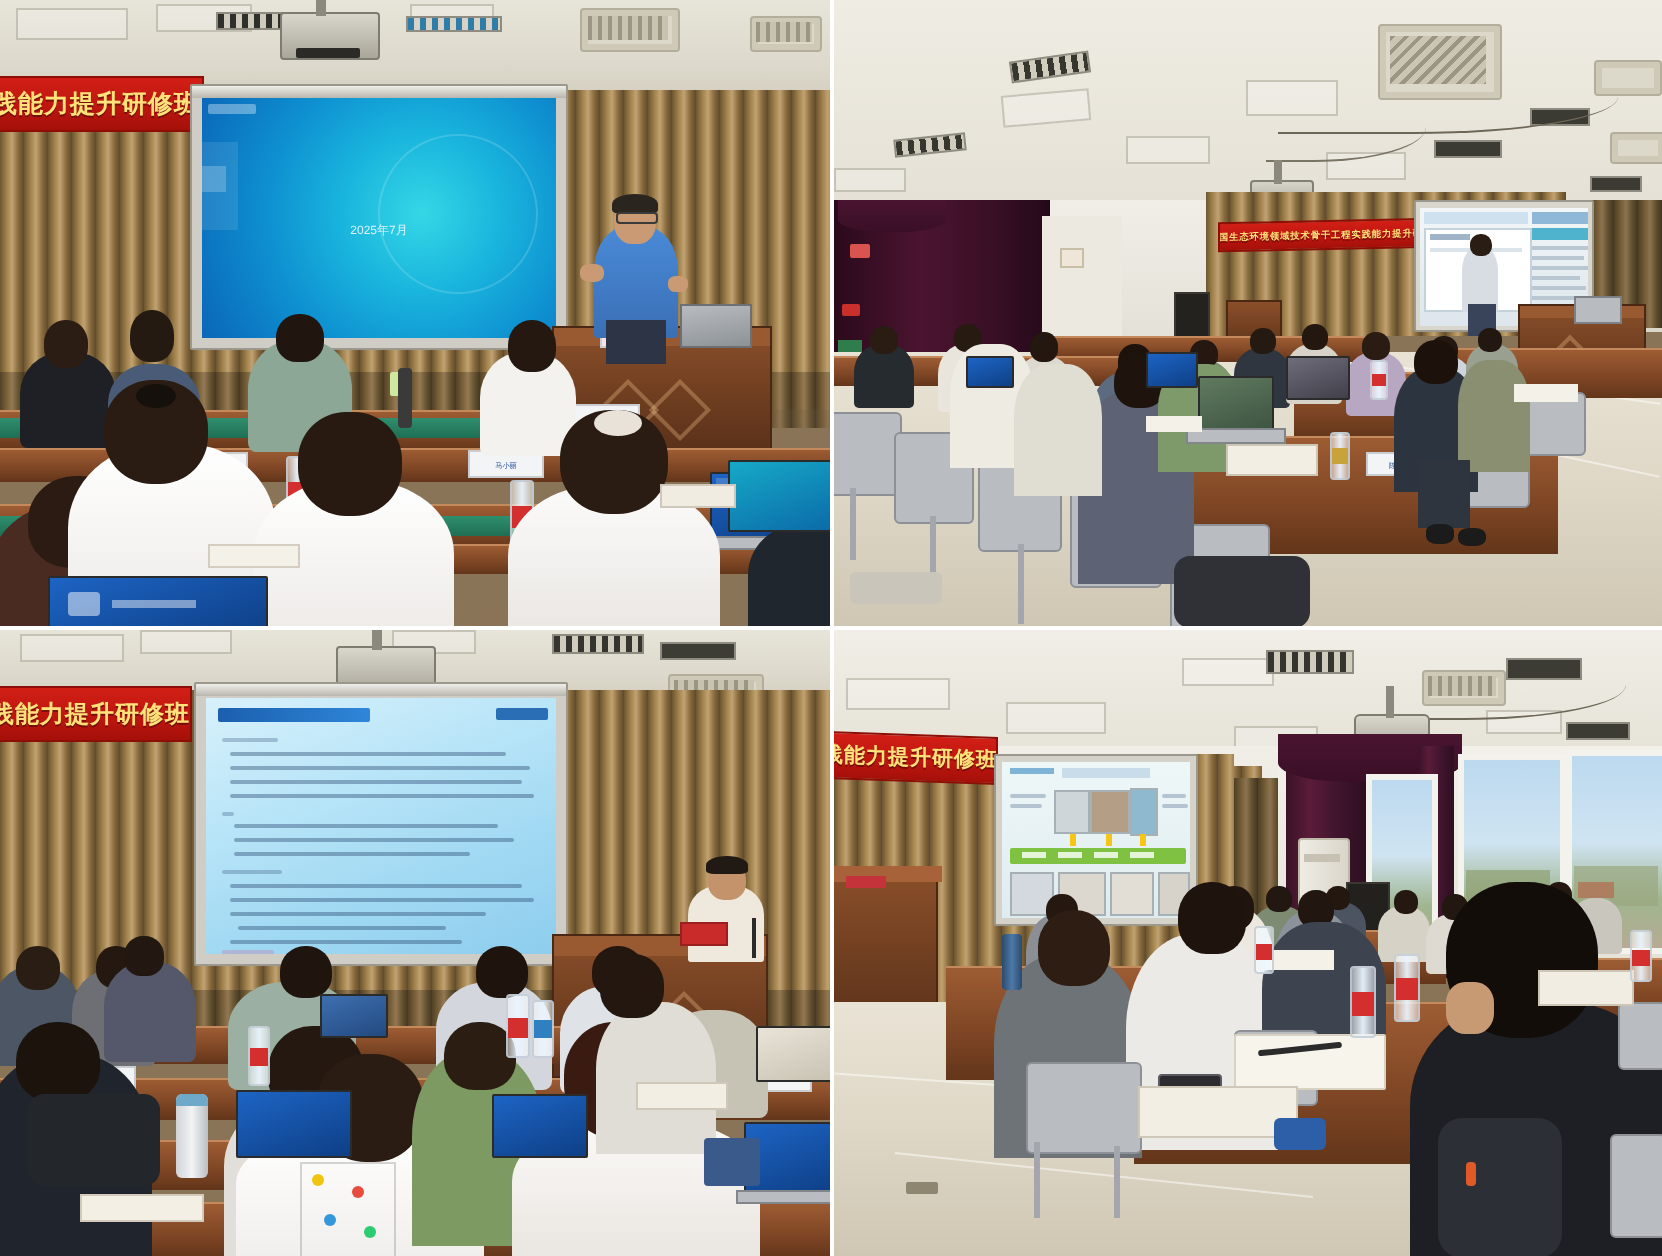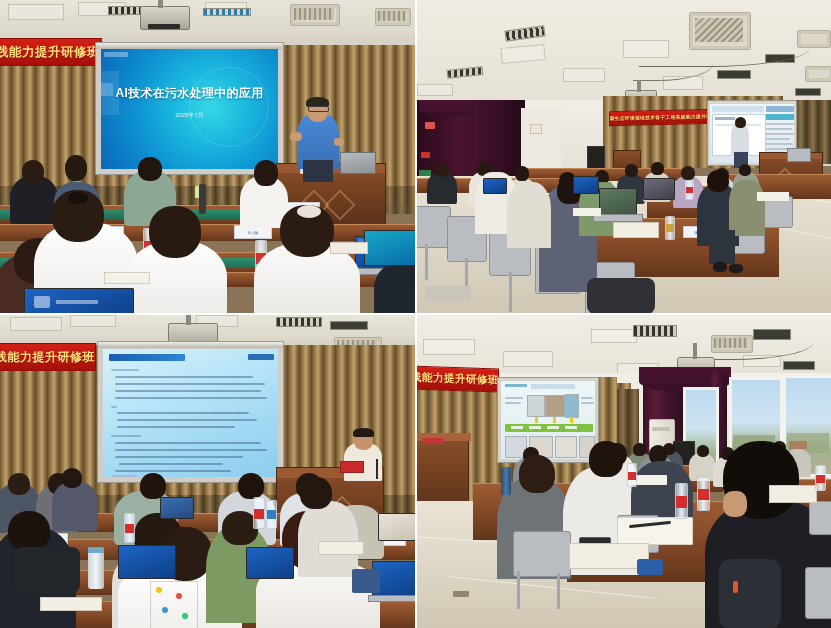--- a/index.html
+++ b/index.html
@@ -140,21 +140,20 @@
     </div>
 
     <div class="screen-frame" style="left:95px;top:42px;width:187px;height:131px;">
       <div class="screen-bar"></div>
       <div class="screen" style="left:5px;top:6px;right:5px;bottom:5px;
                   background:radial-gradient(circle at 62% 48%, #35d7e6 0%, #19b4dd 32%, #0e8fd0 62%, #0a66b8 100%);">
         <div class="layer" style="left:3px;top:3px;width:24px;height:5px;background:rgba(255,255,255,.35);border-radius:1px;"></div>
         <div class="layer" style="left:0;top:22px;width:18px;height:44px;background:rgba(255,255,255,.10);"></div>
         <div class="layer" style="left:-2px;top:34px;width:14px;height:13px;background:rgba(255,255,255,.22);"></div>
         <div class="layer" style="left:88px;top:18px;width:78px;height:78px;border-radius:50%;border:1px solid rgba(255,255,255,.16);"></div>
-        <div class="sl-title" style="top:36px;font-size:12px;letter-spacing:.3px;text-shadow:0 1px 2px rgba(0,40,80,.5);">AI技术在污水处理中的应用</div>
         <div class="sl-sub" style="top:62px;font-size:6px;opacity:.95;">2025年7月</div>
       </div>
     </div>
 
     <div class="podium" style="left:276px;top:163px;width:108px;height:62px;">
       <div class="podium-top"></div>
       <div class="diamond" style="left:26px;top:30px;width:18px;height:18px;"></div>
       <div class="diamond" style="left:52px;top:30px;width:18px;height:18px;"></div>
     </div>
     <div class="layer" style="left:340px;top:152px;width:34px;height:20px;background:linear-gradient(170deg,#b8bcc1,#8d9297);border:1px solid #6c7075;"></div>

